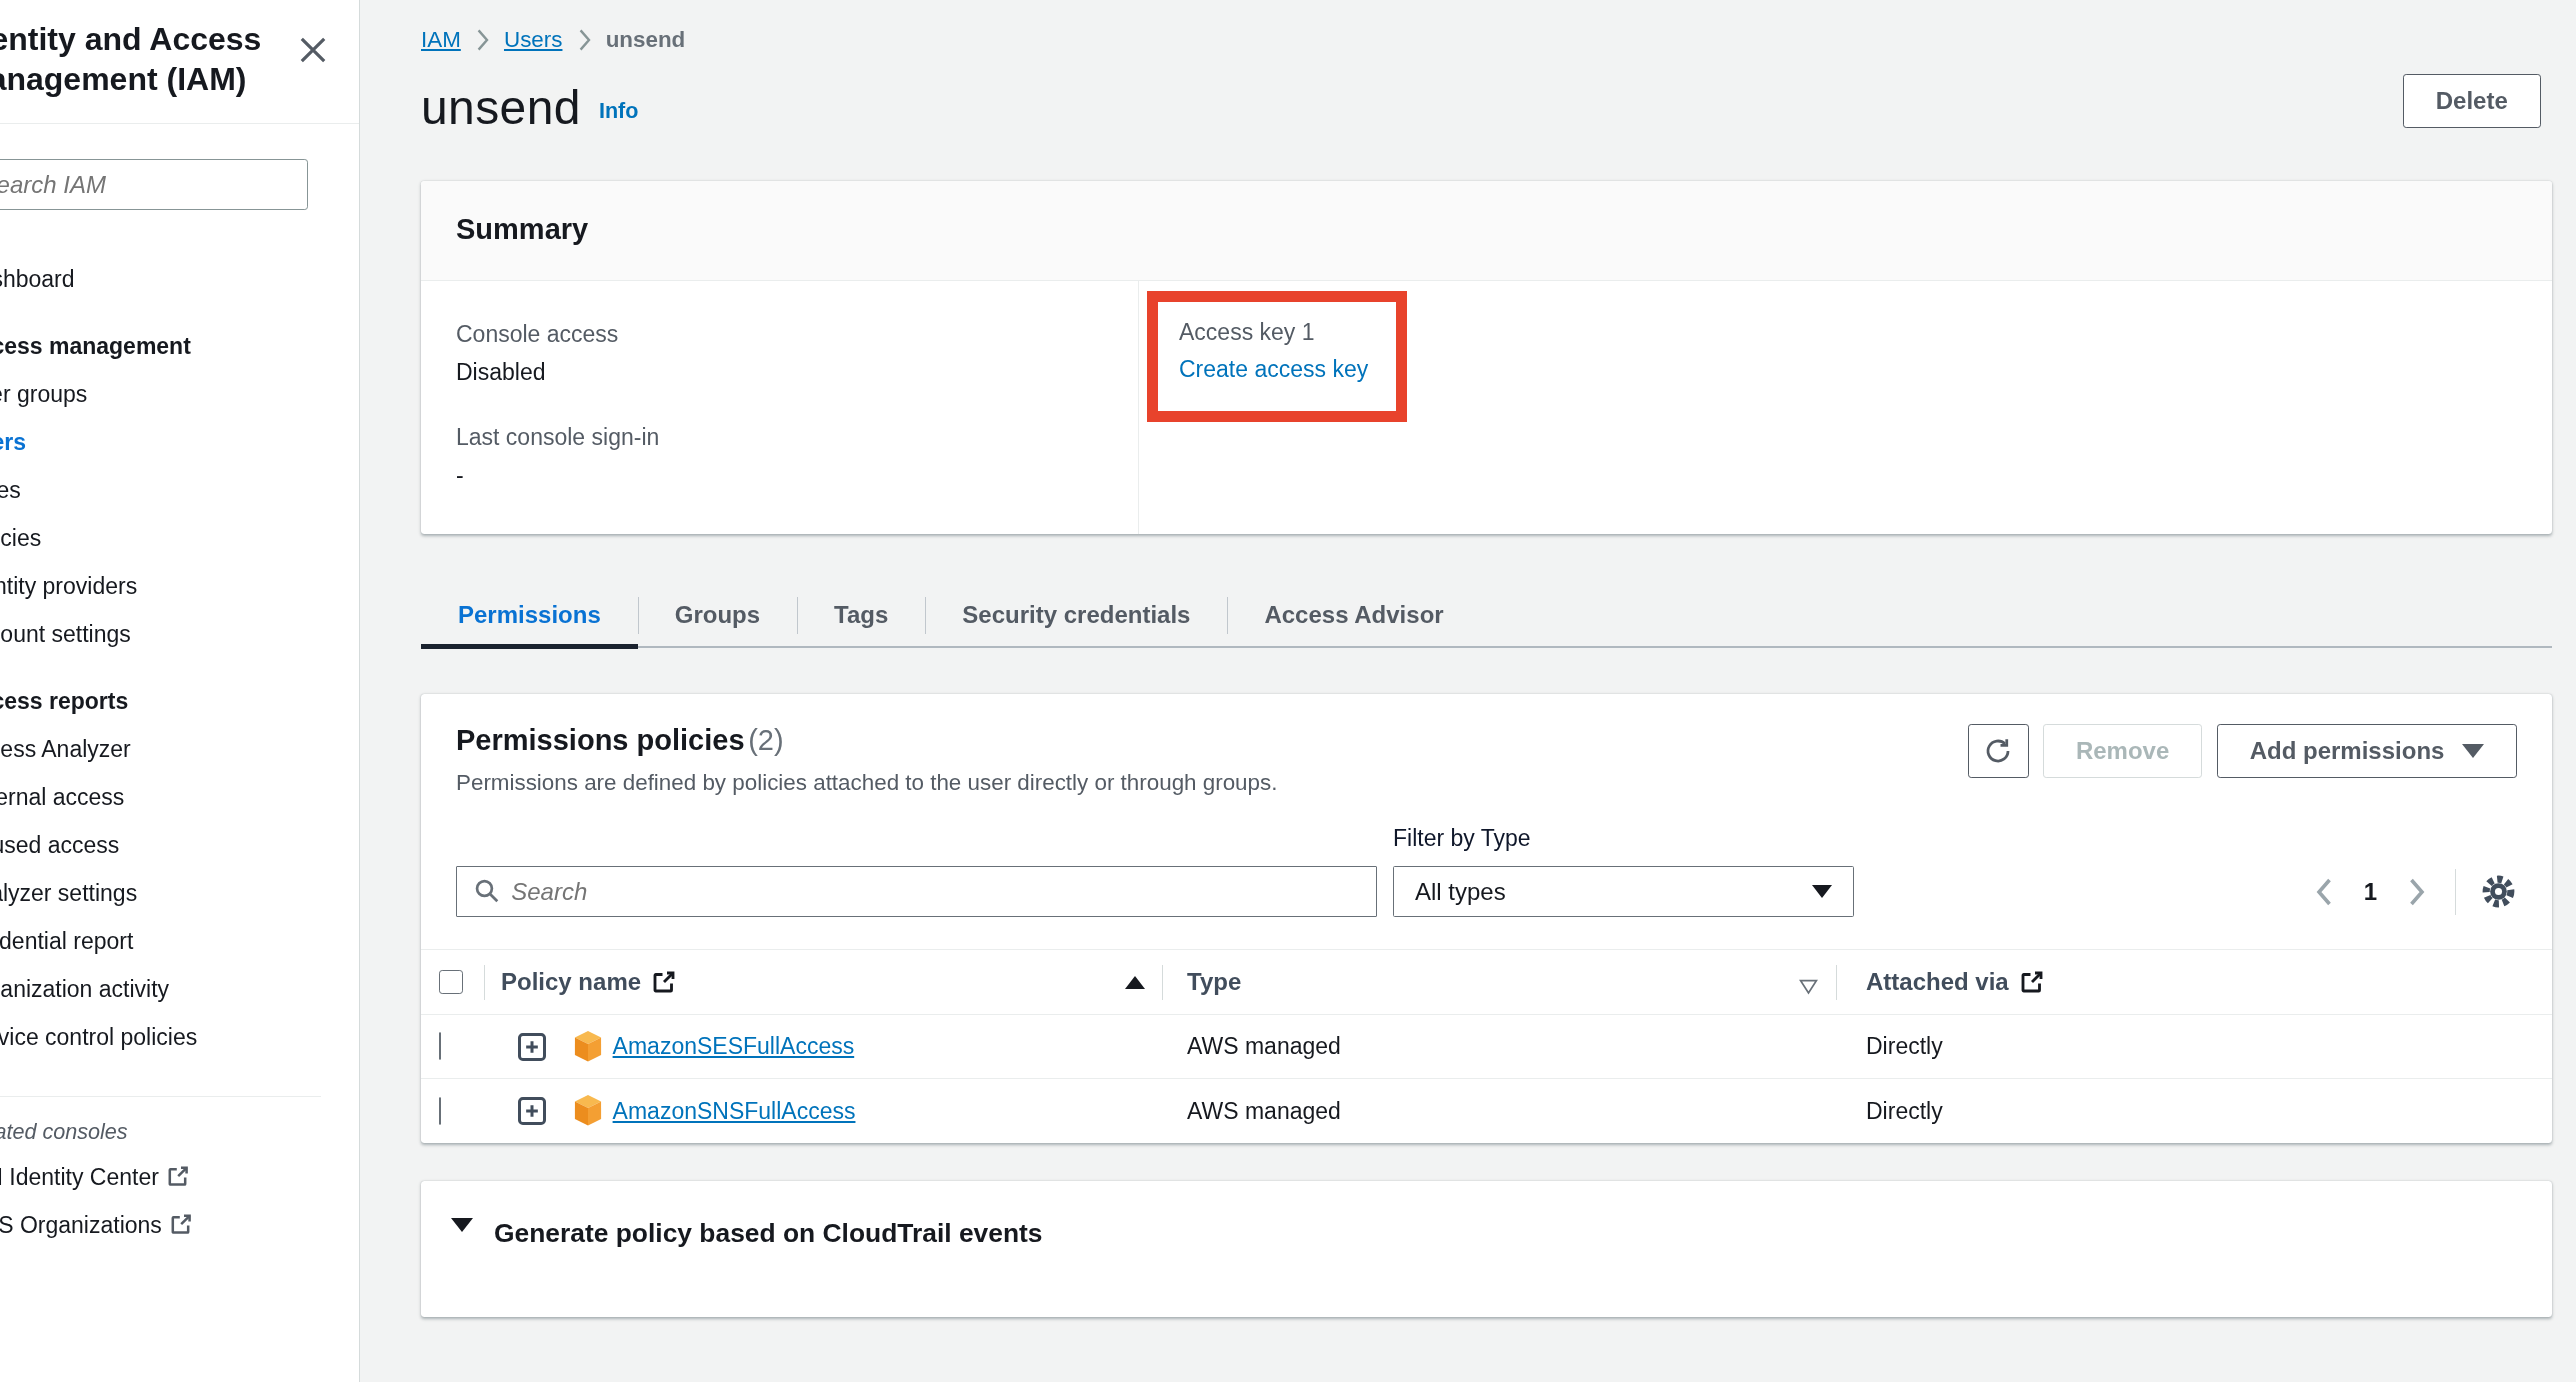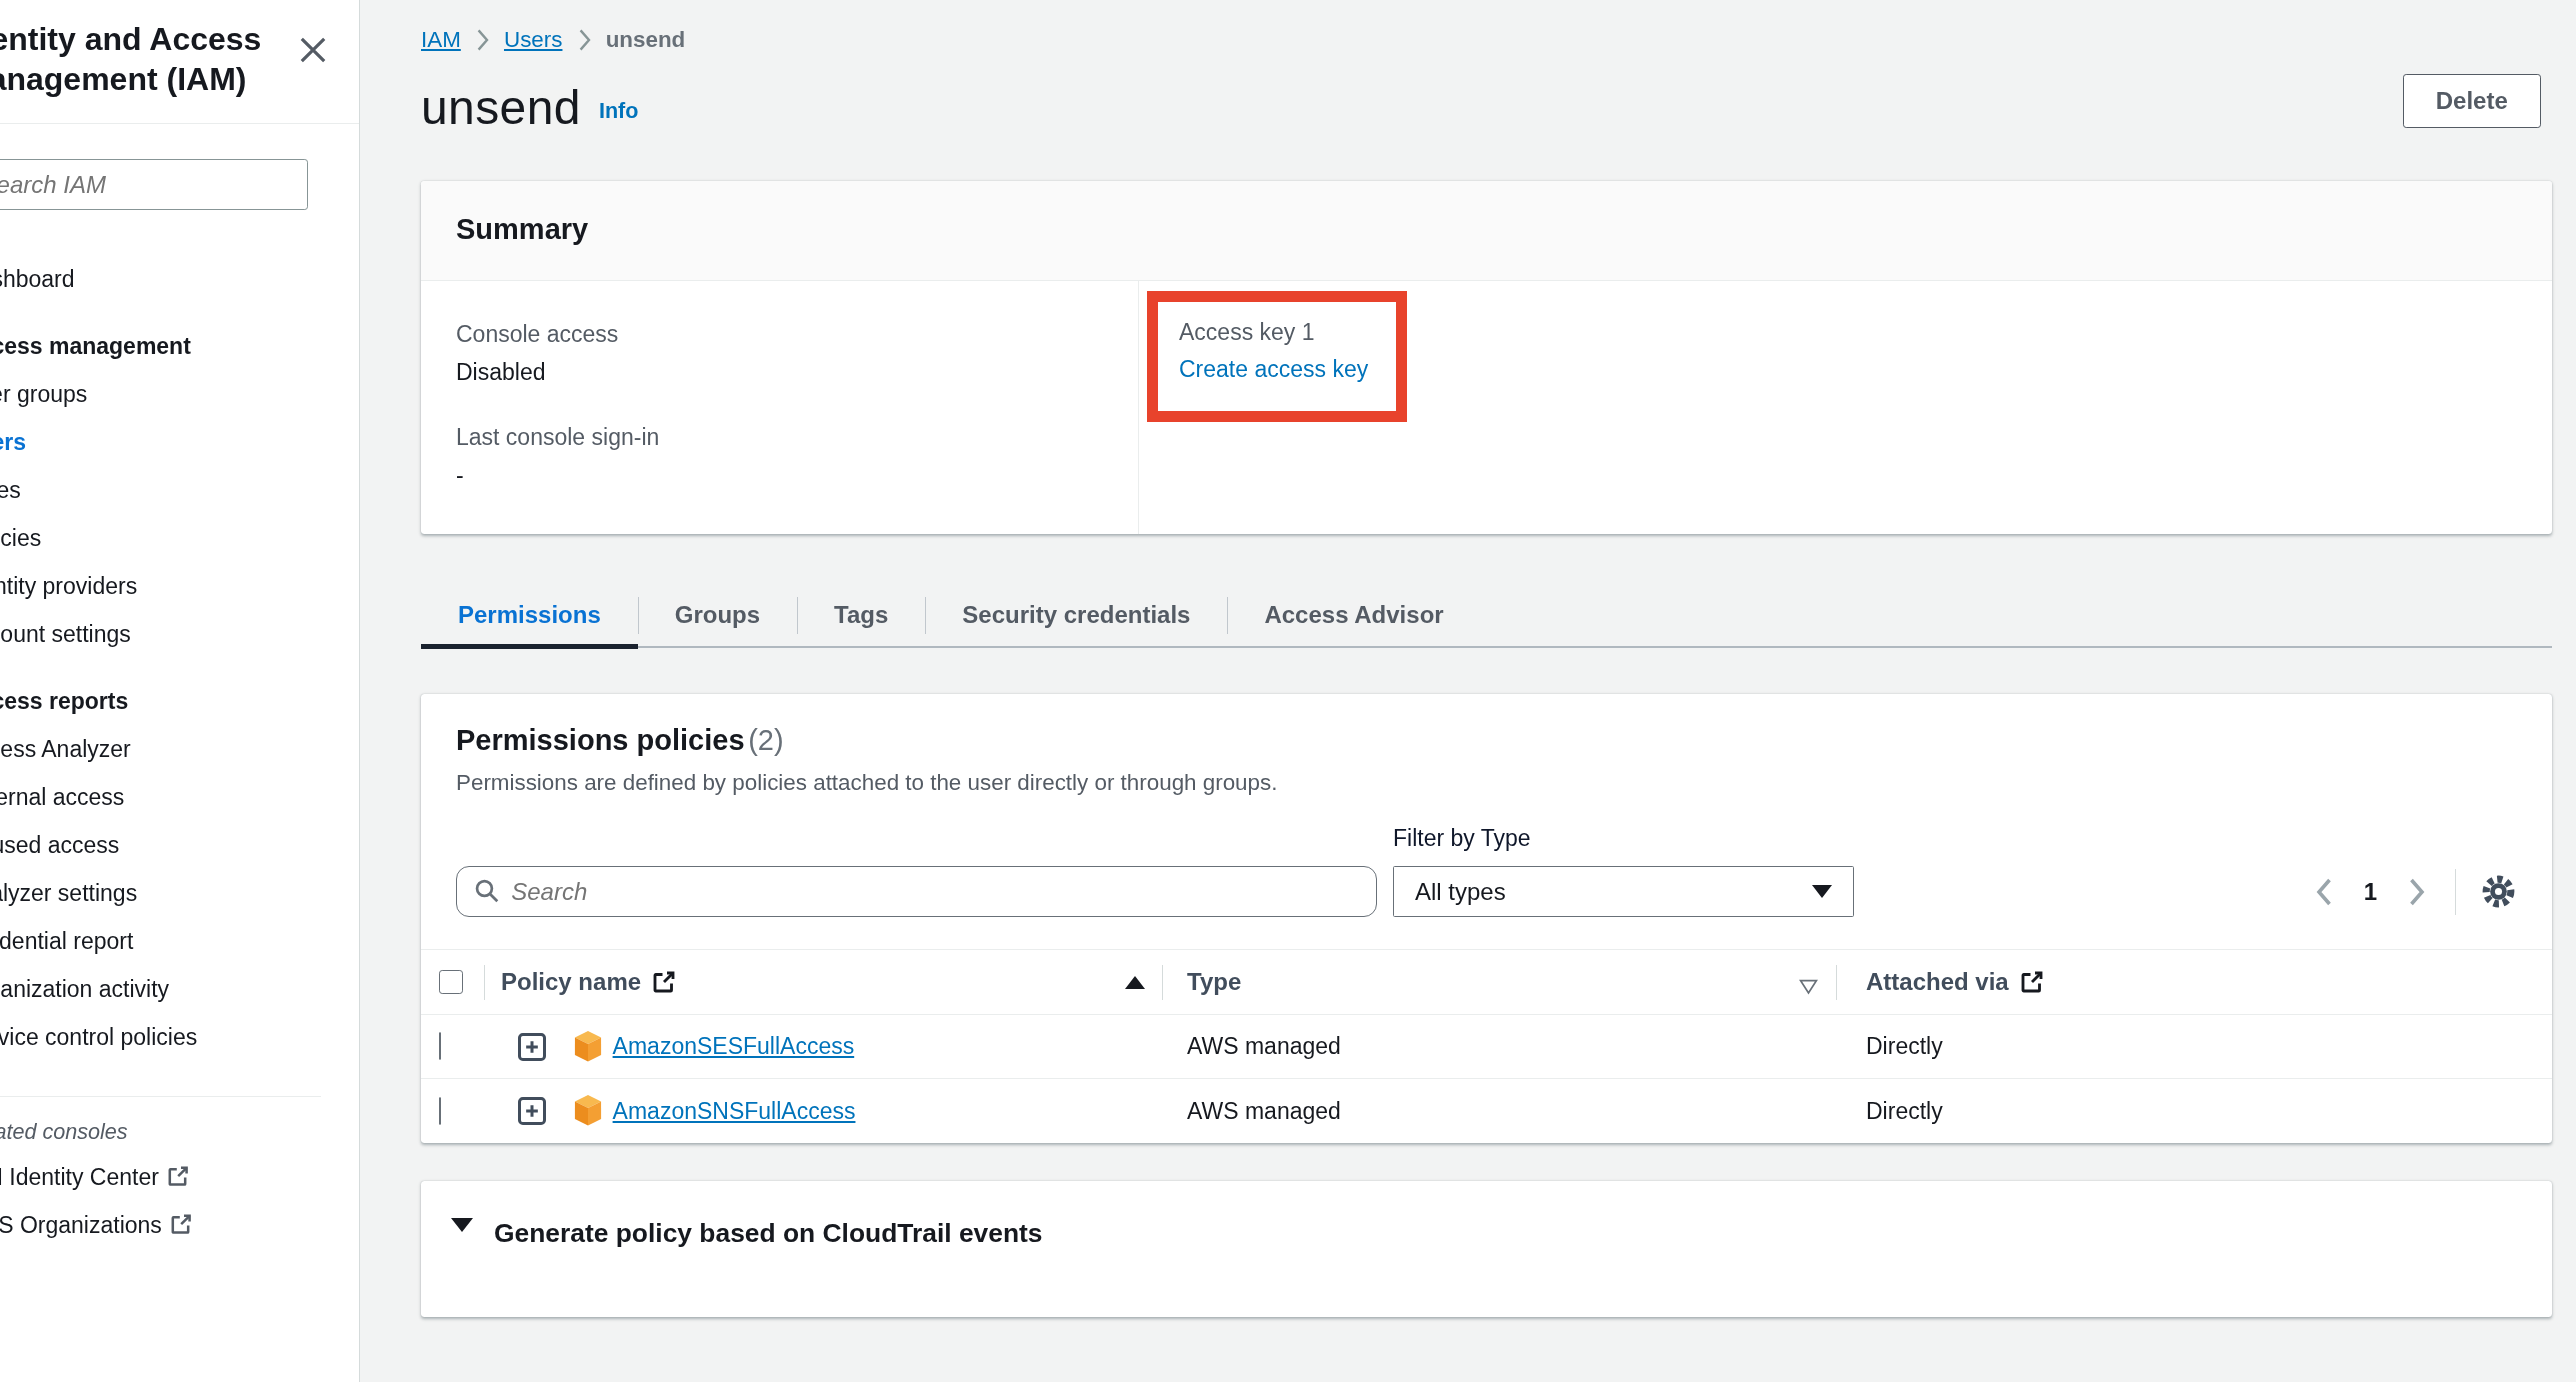--- a/index.html
+++ b/index.html
@@ -92,21 +92,21 @@
   .pol-head { display:flex; align-items:flex-start; padding:0 35px; }
   .pol-title { font-size:29px; font-weight:bold; color:#16191f; }
   .pol-count { font-size:29px; font-weight:normal; color:#687078; }
   .pol-desc { font-size:22.4px; color:#545b64; margin-top:13px; }
   .pol-actions { margin-left:auto; display:flex; gap:14.4px; }
   .icon-btn { width:61px; padding:0; }
   .caret-down { width:0; height:0; border-left:11.2px solid transparent; border-right:11.2px solid transparent; border-top:14.4px solid #545b64; margin-left:17.6px; }
 
   .filter-row { display:flex; align-items:flex-end; padding:0 35px; margin-top:29px; }
   .search-box {
-    width:921px; height:51px; border:1.6px solid #687078; border-radius:13px; background:#fff;
+    width:921px; height:51px; border:1.6px solid #687078; border-radius:1px; background:#fff;
     display:flex; align-items:center; padding-left:16px;
   }
   .search-box input {
     border:none; outline:none; flex:1; height:100%; font-size:24px; font-style:italic; color:#545b64;
     font-family:"Liberation Sans","DejaVu Sans",sans-serif; background:transparent; margin-left:11.2px;
   }
   .filter-group { margin-left:16px; }
   .filter-label { font-size:23px; color:#0f172a; margin-bottom:14px; }
   .select {
     width:461px; height:51px; border:1.6px solid #687078; border-radius:1.6px; background:#fff;
@@ -247,20 +247,33 @@
     <div class="tab">Access Advisor</div>
   </div>
 
   <section class="card policies-card">
     <div class="pol-head">
       <div>
         <span class="pol-title">Permissions policies</span>
         <span class="pol-count">(2)</span>
         <div class="pol-desc">Permissions are defined by policies attached to the user directly or through groups.</div>
       </div>
+      <div class="pol-actions">
+        <button class="btn icon-btn">
+              <svg viewBox="0 0 24 24" width="30" height="30" fill="none" stroke="#545b64" stroke-width="2.2">
+                <path d="M20 12a8 8 0 1 1-2.4-5.7"></path>
+                <path d="M19 2.5v5h-5"></path>
+              </svg>
+            </button>
+        <button class="btn disabled">Remove</button>
+        <button class="btn">
+              <span>Add permissions</span>
+              <span class="caret-down"></span>
+            </button>
+      </div>
     </div>
 
     <div class="filter-row">
       <div class="search-box">
         <span><svg viewBox="0 0 20 20" width="27" height="27" fill="none" stroke="#687078" stroke-width="2">
                 <circle cx="8.5" cy="8.5" r="5.5"></circle>
                 <path d="M12.8 12.8 18 18"></path>
               </svg></span>
         <input placeholder="Search" style="">
       </div>

